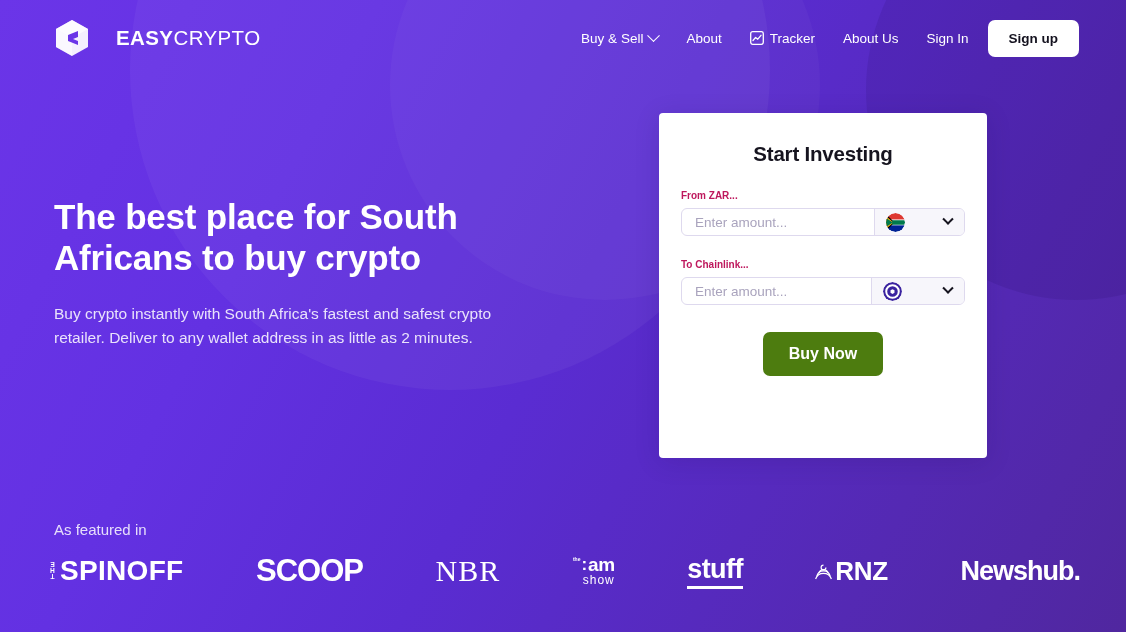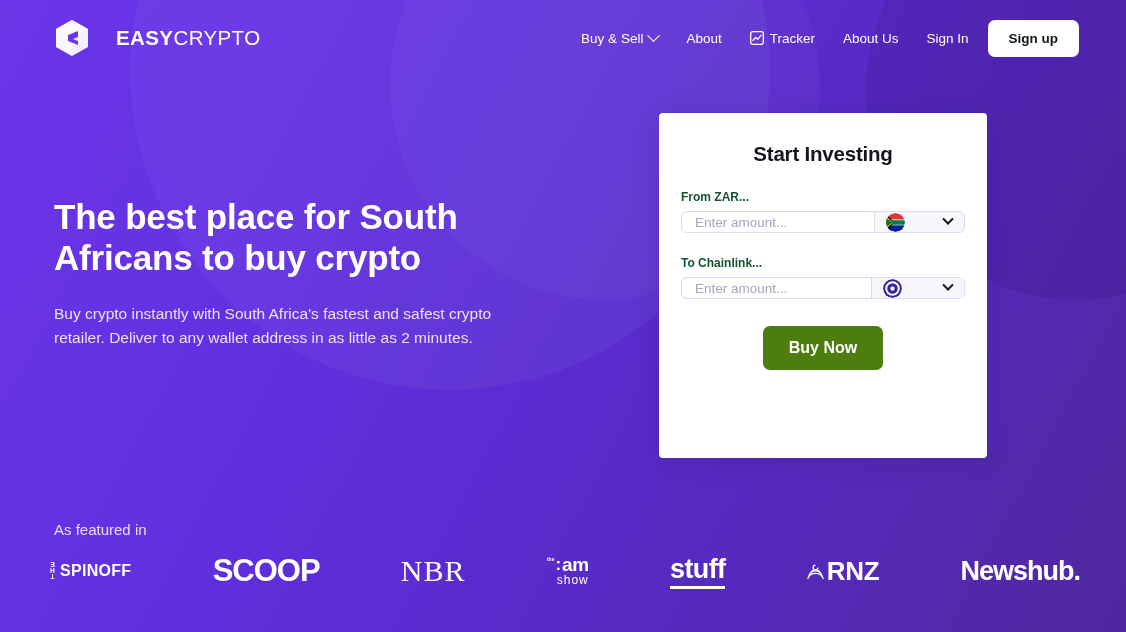--- a/index.html
+++ b/index.html
@@ -102,21 +102,21 @@
     z-index: 3;
   }
   .brand { display: flex; align-items: center; color: #fff; }
 
   .b-spinoff { gap: 4px; }
   .b-spinoff .the {
     writing-mode: vertical-rl; text-orientation: upright;
     font-size: 6.5px; font-weight: 700; letter-spacing: -1px;
     line-height: 6px; transform: rotate(180deg);
   }
-  .b-spinoff .main { font-size: 16px; font-weight: 700; letter-spacing: .3px; }
+  .b-spinoff .main { font-size: 28px; font-weight: 700; letter-spacing: .3px; }
 
   .b-scoop .main { font-size: 31px; font-weight: 700; letter-spacing: -1px; }
 
   .b-nbr .main {
     font-family: "Liberation Serif", serif;
     font-size: 30px; font-weight: 400; letter-spacing: 1px;
   }
 
   .b-am { flex-direction: column; align-items: center; line-height: 1; }
   .b-am .r1 { display: flex; align-items: flex-end; gap: 1px; }
@@ -145,26 +145,26 @@
     padding: 28px 22px 24px;
     z-index: 4;
   }
   .card h2 {
     text-align: center; color: #16141f;
     font-size: 20.5px; line-height: 26px; font-weight: 700;
     letter-spacing: -.2px;
   }
   .field-label {
     margin-top: 23px; margin-bottom: 7px;
-    color: #14532d; font-size: 12px; font-weight: 700;
+    color: #be185d; font-size: 10px; font-weight: 700;
   }
   .field-row {
     display: flex; align-items: stretch;
     border: 1px solid #ded9ee; border-radius: 6px;
-    height: 22px; overflow: hidden; background: #fff;
+    height: 28px; overflow: hidden; background: #fff;
   }
   .amt-input {
     flex: 1 1 auto; border: none; outline: none;
     padding: 0 13px; font-size: 13.5px; color: #16141f;
     font-family: "Liberation Sans", sans-serif;
     background: transparent; min-width: 0;
   }
   .amt-input::placeholder { color: #a9a3bd; }
   .cur-select {
     display: flex; align-items: center; gap: 6px;

